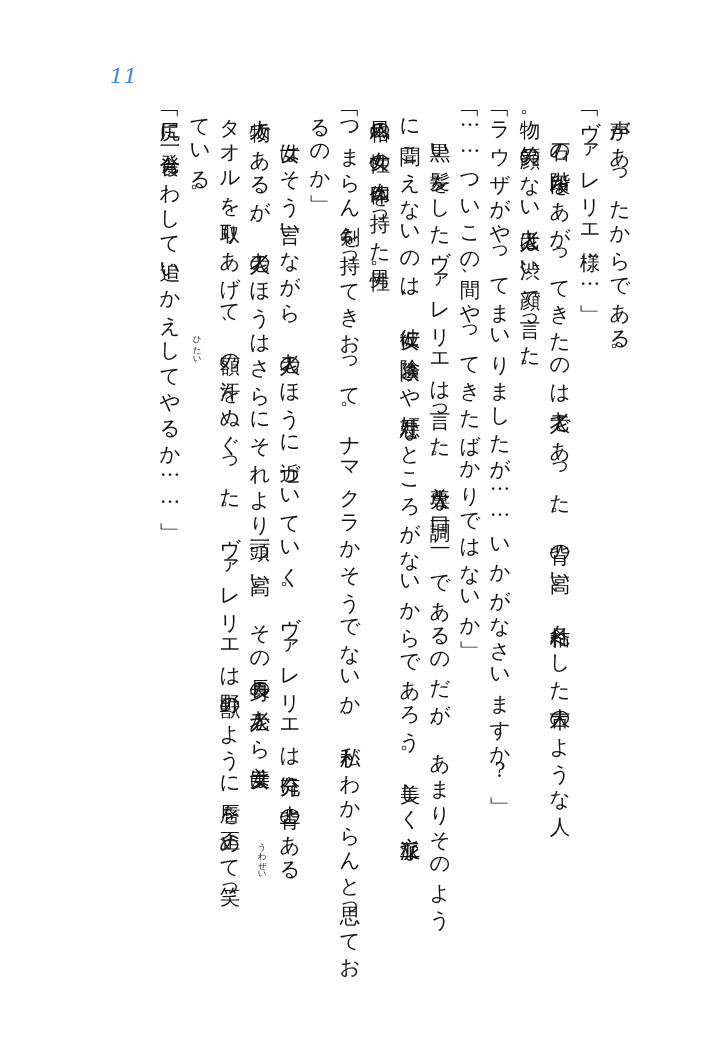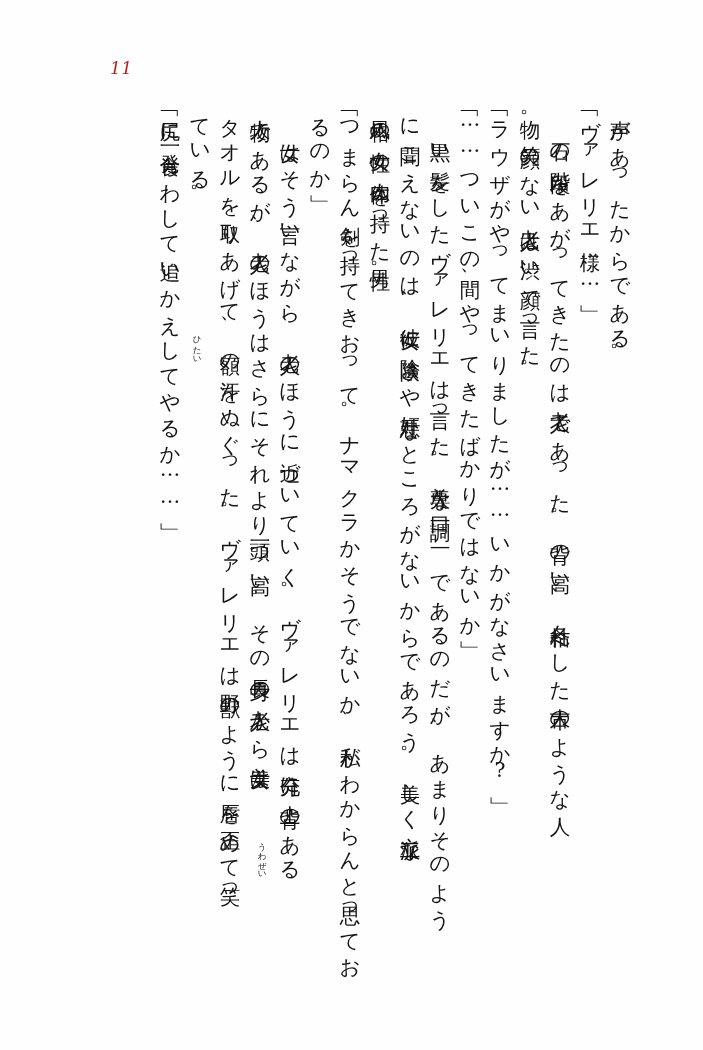--- a/index.html
+++ b/index.html
@@ -22,25 +22,25 @@
     left: 0; top: 0;
     width: 703px;
     height: 1050px;
     background: #fefefe;
   }
 
   
   #page-number {
     position: absolute;
     left: 110px;
-    top: 58px;
-    font-size: 17px;
+    top: 64px;
+    font-size: 21px;
     font-style: italic;
     font-family: "DejaVu Serif", "Liberation Serif", serif;
-    color: #b91c1c;
+    color: #3b82f6;
     letter-spacing: 0.5px;
   }
 
   
   #text-block {
     position: absolute;
     top: 104px;
     left: 78px;
     width: 552px;
     height: 870px;

